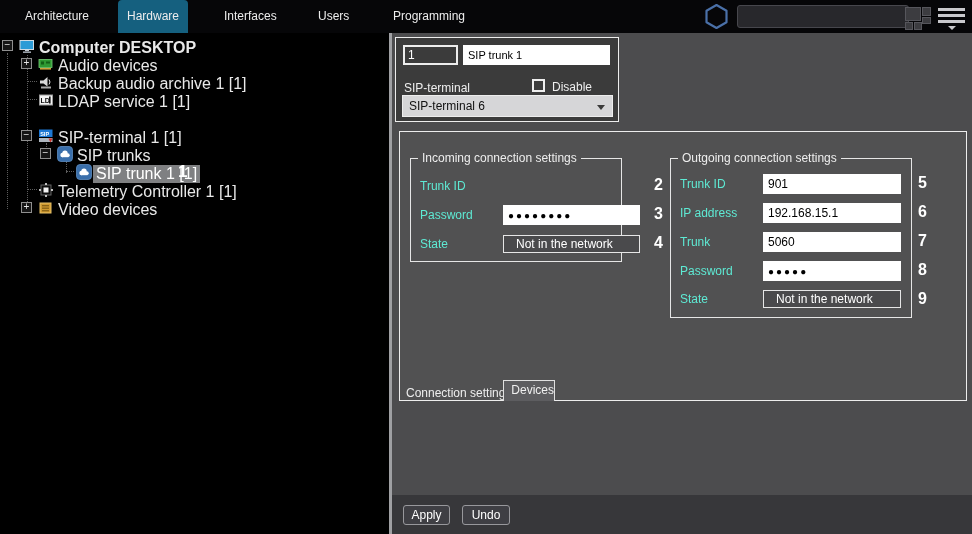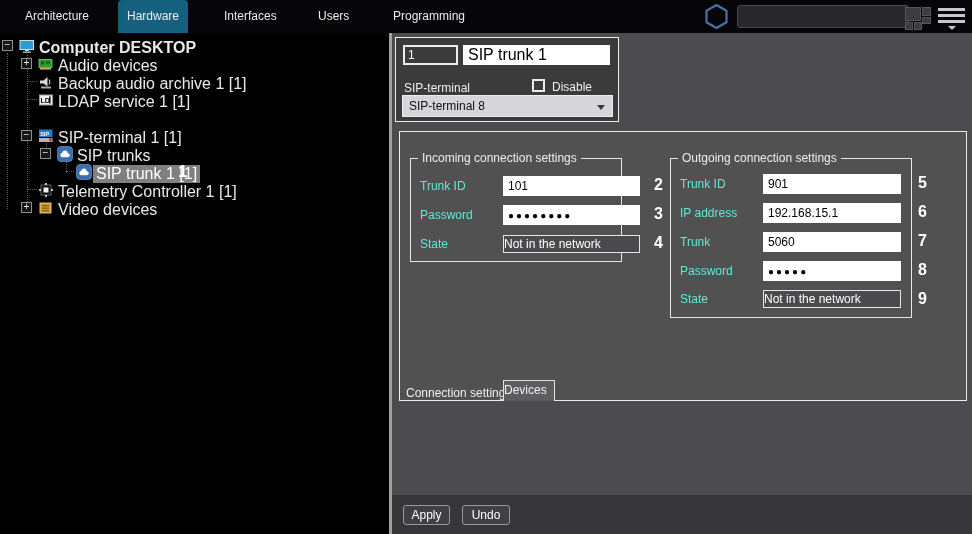--- a/index.html
+++ b/index.html
@@ -39,21 +39,21 @@
 
   
   .right{position:absolute;left:392px;top:33px;width:580px;height:501px;background:#4c4c4e;}
 
   .topbox{position:absolute;left:3px;top:4px;width:224px;height:85px;background:#3b3b3b;
           border:1px solid #ededed;box-sizing:border-box;}
   .idfield{position:absolute;left:7px;top:7px;width:55px;height:20px;box-sizing:border-box;
            background:#3b3b3b;border:2px solid #ededed;color:#fff;font-size:12px;padding:0 3px;
            font-family:"Liberation Sans",sans-serif;}
   .namefield{position:absolute;left:67px;top:7px;width:147px;height:20px;box-sizing:border-box;
-             background:#fff;border:1px solid #fff;color:#000;font-size:16px;padding:0 4px;
+             background:#fff;border:1px solid #fff;color:#000;font-size:11px;padding:0 4px;
              font-family:"Liberation Sans",sans-serif;}
   .plabel{position:absolute;left:8px;top:43px;font-size:12px;color:#eee;}
   .chk{position:absolute;left:136px;top:41px;width:13px;height:13px;box-sizing:border-box;
        border:2px solid #ededed;background:#3b3b3b;}
   .chklabel{position:absolute;left:156px;top:42px;font-size:12px;color:#eee;}
   .dropdown{position:absolute;left:6px;top:57px;width:211px;height:22px;box-sizing:border-box;
             background:#d6d6d8;border:1px solid #ededed;color:#111;font-size:12px;line-height:20px;
             padding:0 6px;}
   .dd-chevron{position:absolute;right:7px;top:9px;width:0;height:0;border-left:4px solid transparent;
               border-right:4px solid transparent;border-top:5px solid #3a3a3a;}
@@ -61,27 +61,27 @@
   .panel{position:absolute;left:7px;top:98px;width:568px;height:270px;box-sizing:border-box;
          background:#515152;border:1px solid #ededed;}
   .group{position:absolute;box-sizing:border-box;border:1px solid #e6e6e6;}
   .legend{position:absolute;top:-8px;left:7px;background:#515152;padding:0 4px;font-size:12px;color:#eee;
           white-space:nowrap;}
   .flabel{position:absolute;font-size:12px;color:#5eead4;white-space:nowrap;}
   .finput{position:absolute;height:20px;box-sizing:border-box;background:#fff;border:1px solid #fff;
           color:#000;font-size:12px;padding:0 4px;font-family:"Liberation Sans",sans-serif;}
   .finput.pass{font-size:10px;font-weight:bold;letter-spacing:2px;}
   .fstate{position:absolute;height:18px;box-sizing:border-box;background:#4a4a4c;border:1px solid #e6e6e6;
-          color:#fff;font-size:12px;padding:1px 0 0 0;}
+          color:#fff;font-size:12px;padding:1px 0 0 12px;}
   .ann{position:absolute;color:#fff;font-weight:bold;font-size:16px;}
 
   .tablabel{position:absolute;left:6px;top:254px;font-size:12px;color:#eee;}
   .tabbox{position:absolute;left:103px;top:248px;width:52px;height:21px;box-sizing:border-box;
           background:#5d5d60;border:1px solid #e0e0e0;border-bottom:none;color:#f0f0f0;font-size:12px;
-          text-align:left;line-height:19px;}
+          text-align:right;line-height:19px;}
 
   .btnbar{position:absolute;left:0;top:462px;width:580px;height:39px;background:#37373a;}
   .btn{position:absolute;top:10px;height:20px;background:#3f3f44;border:1px solid #98989c;
        border-radius:3px;color:#fff;font-size:12px;padding:0;font-family:"Liberation Sans",sans-serif;}
 </style>
 </head>
 <body>
 
 <div id="app">
 
@@ -256,32 +256,31 @@
 
   <div class="right">
 
     <div class="topbox">
       <input class="idfield" value="1" style="">
       <input class="namefield" value="SIP trunk 1" style="">
       <span class="plabel">SIP-terminal</span>
       <span class="chk"></span>
       <span class="chklabel">Disable</span>
       <div class="dropdown">
-        <span>SIP-terminal 8</span>
+        <span>SIP-terminal 6</span>
         <span class="dd-chevron"></span>
       </div>
     </div>
 
     <div class="panel">
 
       <div class="group" style="left:10px;top:26px;width:212px;height:104px">
         <span class="legend">Incoming connection settings</span>
       </div>
       <span class="flabel" style="left:20px;top:47px">Trunk ID</span>
-      <input class="finput" style="left: 103px; top: 44px; width: 137px;" value="101">
       <span class="flabel" style="left:20px;top:76px">Password</span>
       <input class="finput pass" style="left: 103px; top: 73px; width: 137px;" value="●●●●●●●●">
       <span class="flabel" style="left:20px;top:105px">State</span>
       <div class="fstate" style="left:103px;top:103px;width:137px">Not in the network</div>
       <span class="ann" style="left:254px;top:44px">2</span>
       <span class="ann" style="left:254px;top:73px">3</span>
       <span class="ann" style="left:254px;top:102px">4</span>
 
       <div class="group" style="left:270px;top:26px;width:242px;height:160px">
         <span class="legend">Outgoing connection settings</span>

